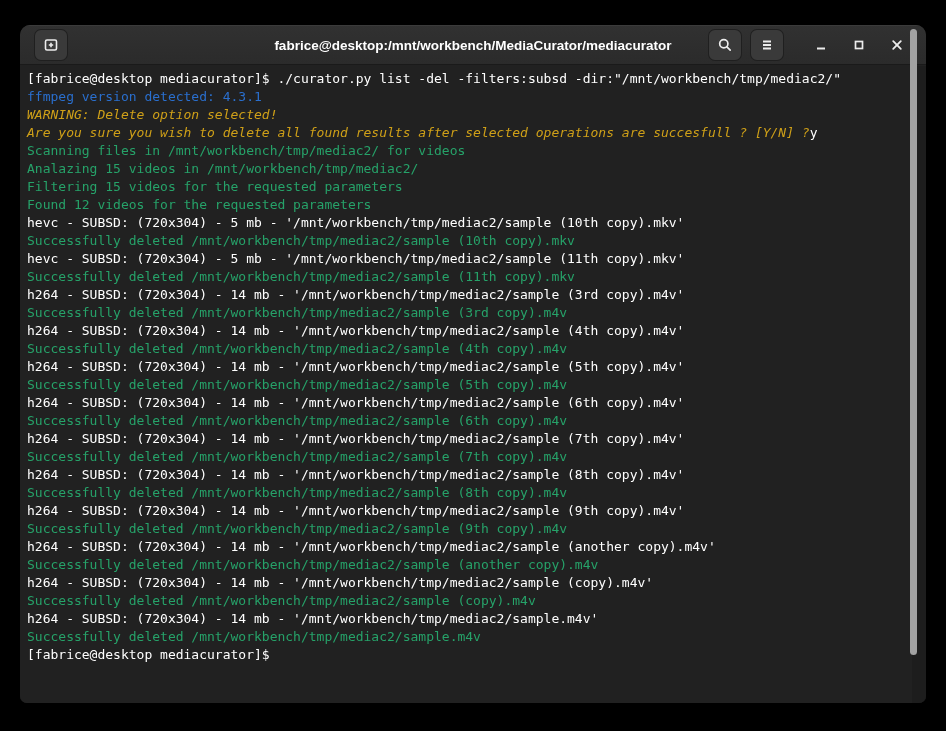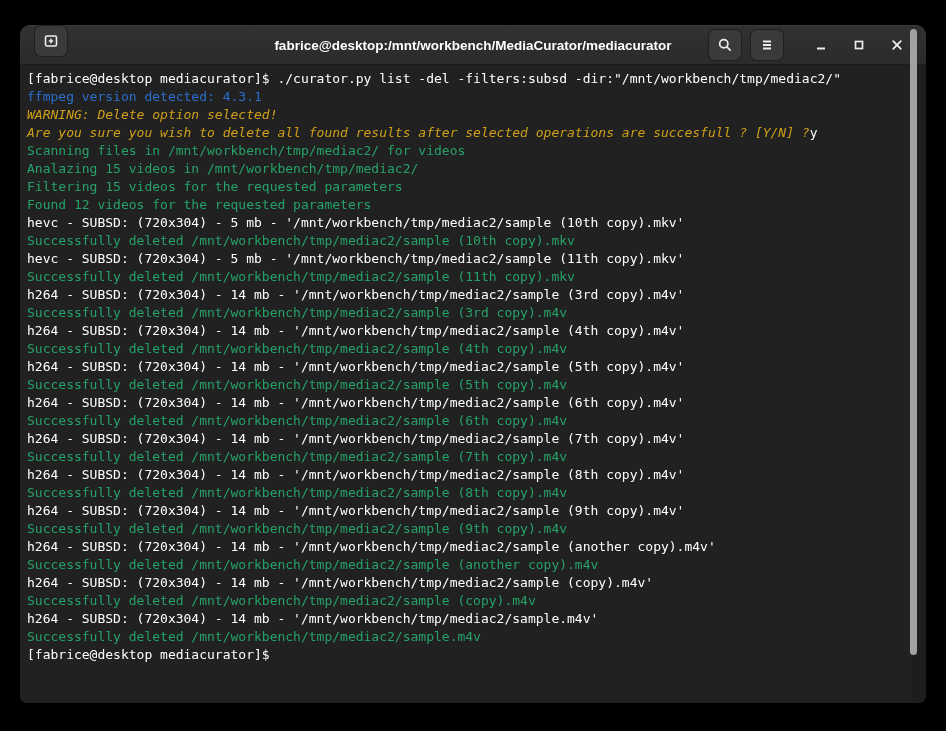--- a/index.html
+++ b/index.html
@@ -25,21 +25,21 @@
     background:var(--term-bg);
     overflow:hidden;
     box-shadow:0 0 0 1px rgba(0,0,0,.6);
   }
 
   .titlebar{
     height:40px;
     background:linear-gradient(var(--titlebar-top),var(--titlebar-bottom));
     border-bottom:1px solid #1a1a1a;
     box-shadow:inset 0 1px 0 rgba(255,255,255,.05);
-    display:flex;
+    display:flex;align-items:center;
     padding:0 14px;
     position:relative;
   }
   .tb-btn{
     width:34px;height:32px;
     background:var(--btn-bg);
     border:1px solid rgba(0,0,0,.45);
     border-radius:7px;
     display:flex;align-items:center;justify-content:center;
     flex:0 0 auto;

